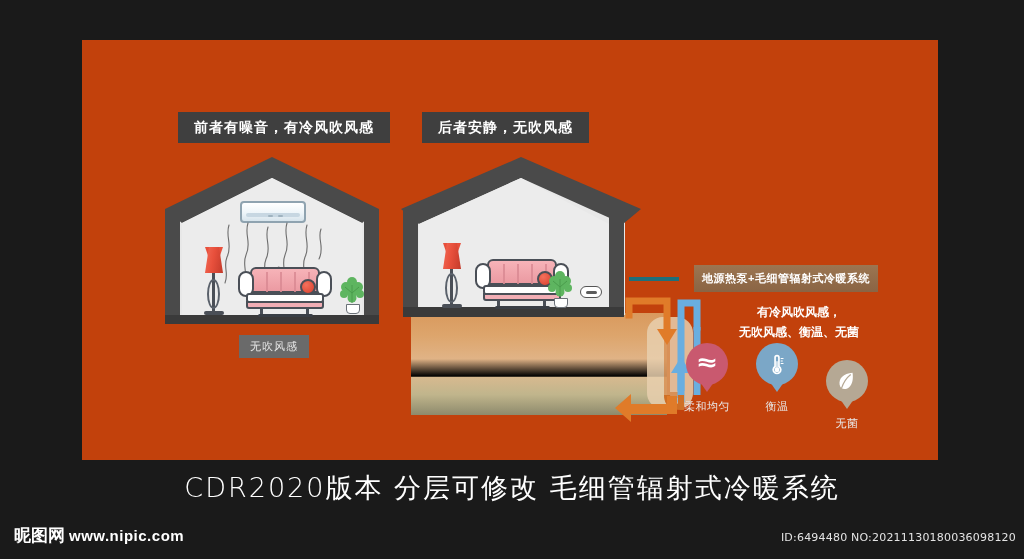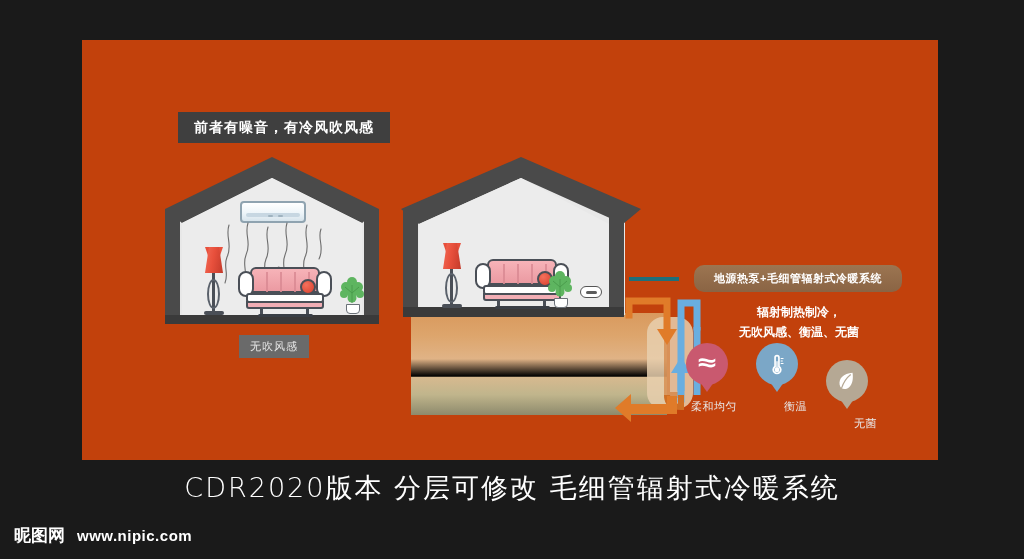--- a/index.html
+++ b/index.html
@@ -123,30 +123,30 @@
   .small-chip{
     position:absolute; background:#6a6a6a; color:#e8e8e8;
     font-size:11px; padding:4px 11px; letter-spacing:1px; white-space:nowrap;
   }
 
   
   .brown-badge{
     position:absolute;
     background: linear-gradient(180deg,#9c7551 0%, #8a6444 100%);
     color:#ffffff; font-size:11px; font-weight:bold;
-    padding:6px 20px; letter-spacing:.5px; white-space:nowrap;
-    border-radius:10px;
+    padding:6px 8px; letter-spacing:.5px; white-space:nowrap;
+    border-radius:0;
   }
   .info-lines{
     position:absolute; color:#ffffff; font-size:12px; line-height:1.65;
     text-align:center; white-space:nowrap; font-weight:bold;
   }
 
   
-  .pin-group{ position:absolute; text-align:right; width:60px; }
+  .pin-group{ position:absolute; text-align:center; width:60px; }
   .pin{
     position:relative; width:42px; height:42px; margin:0 auto;
     border-radius:50% 50% 50% 50%;
     display:flex; align-items:center; justify-content:center;
   }
   .pin::after{
     content:""; position:absolute; left:50%; bottom:-7px;
     transform:translateX(-50%);
     width:0;height:0;
     border-left:7px solid transparent;
@@ -163,38 +163,39 @@
     position:absolute; left:0; top:470px; width:1024px;
     text-align:center; color:#ffffff;
     font-size:27px; letter-spacing:2px; font-weight:300;
     font-family:"DejaVu Sans", sans-serif;
   }
   #brand{
     position:absolute; left:14px; top:524px;
     color:#ffffff; font-size:15px; font-weight:bold; letter-spacing:.5px;
     white-space:nowrap;
   }
-  #brand .cn{ font-size:17px; letter-spacing:0px; margin-right:12px;}
+  #brand .cn{ font-size:17px; letter-spacing:0px; margin-right:4px;}
   #brand .url{ font-size:15px; }
   #idno{
     position:absolute; right:8px; top:531px;
     color:#e4e4e4; font-size:11px; letter-spacing:.2px;
     font-family:"DejaVu Sans", sans-serif;
     white-space:nowrap;
   }
 </style>
 </head>
 <body>
 
 <div id="page">
 
   <div id="artboard">
 
     <div class="chip" id="chip-left">前者有噪音，有冷风吹风感</div>
 
+    <div class="chip" id="chip-right">后者安静，无吹风感</div>
 
     <div class="house" style="left:75px; top:115px; width:230px; height:180px;">
       <svg class="roof-outer" viewBox="0 0 230 180">
 
         <polygon points="22,57 115,12 208,57 208,168 22,168" fill="#e8e8e8"></polygon>
 
         <polygon points="115,2 222,54 205,68 115,23 25,68 8,54" fill="#4a4a4a"></polygon>
 
         <rect x="8" y="54" width="15" height="114" fill="#4a4a4a"></rect>
         <rect x="207" y="54" width="15" height="114" fill="#4a4a4a"></rect>
@@ -365,21 +366,21 @@
       </svg>
 
       <svg style="position:absolute; left:212px; top:237px; width:72px; height:32px;" viewBox="0 0 72 32">
         <path d="M68 4 L68 22 L22 22 L22 30 L6 16 L22 2 L22 12 L58 12 L58 4 Z" fill="#e07b29"></path>
       </svg>
     </div>
 
     <div class="brown-badge" style="left:612px; top:225px;">地源热泵+毛细管辐射式冷暖系统</div>
 
     <div class="info-lines" style="left:612px; top:263px; width:210px;">
-      <div>辐射制热制冷，</div>
+      <div>有冷风吹风感，</div>
       <div>无吹风感、衡温、无菌</div>
     </div>
 
     <div class="pin-group" style="left:595px; top:303px;">
       <div class="pin" style="background:#c9596f; color:#c9596f;">
         <svg viewBox="0 0 26 26" width="24" height="24">
           <g fill="#ffffff">
             <path d="M4 8 C10 4, 16 12, 22 7 L22 10 C16 15, 10 7, 4 11 Z"></path>
             <path d="M4 13 C10 9, 16 17, 22 12 L22 15 C16 20, 10 12, 4 16 Z"></path>
           </g>
@@ -417,14 +418,15 @@
     </div>
 
   </div>
 
   <div id="caption">CDR2020版本 分层可修改 毛细管辐射式冷暖系统</div>
 
   <div id="brand">
     <span class="cn">昵图网</span><span class="url">www.nipic.com</span>
   </div>
 
+  <div id="idno">ID:6494480 NO:20211130180036098120</div>
 
 </div>
 
 </body></html>

